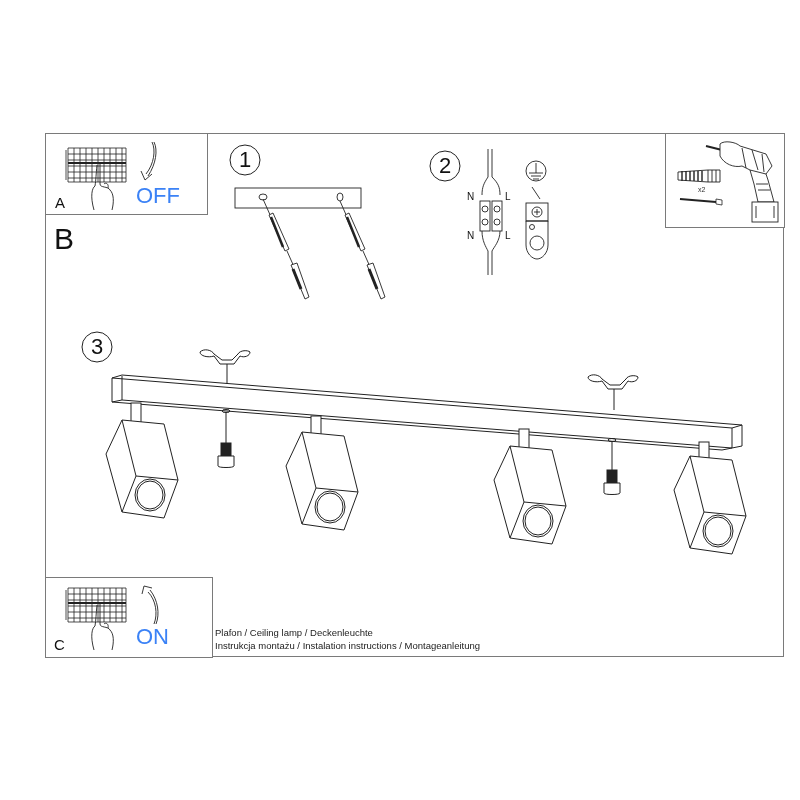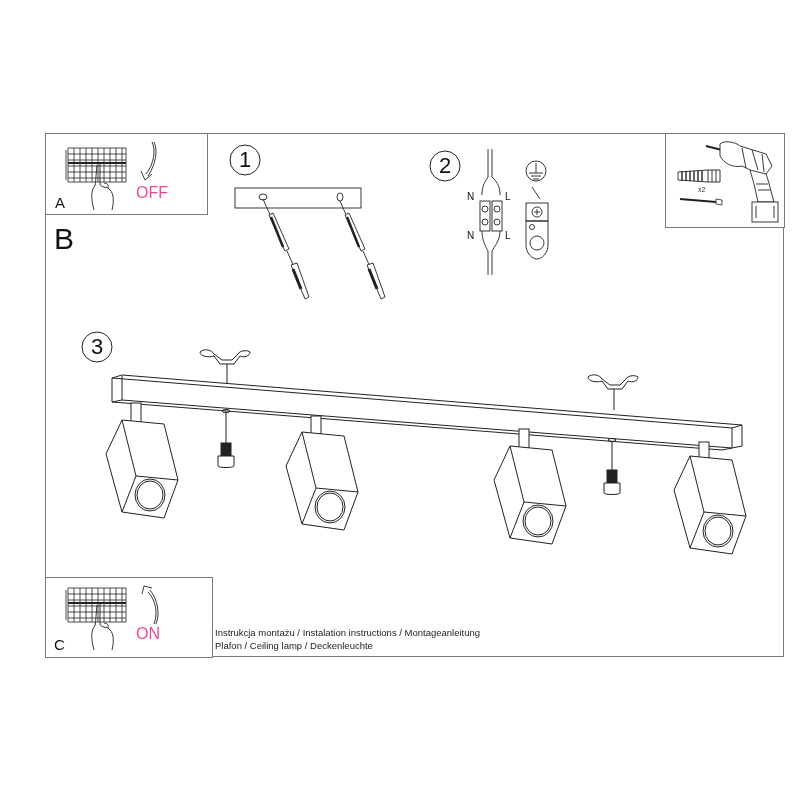--- a/index.html
+++ b/index.html
@@ -7,21 +7,21 @@
          font-family: "Liberation Sans", sans-serif; color: #111; }
   .abs { position: absolute; }
   .frame { position: absolute; left: 45px; top: 133px; width: 739px; height: 524px;
            border: 1.5px solid #7a7a7a; box-sizing: border-box; }
   .box { position: absolute; border: 1.5px solid #7a7a7a; box-sizing: border-box; background: #fff; }
   .box-a { left: 45px; top: 133px; width: 163px; height: 82px; }
   .box-c { left: 45px; top: 577px; width: 168px; height: 81px; }
   .box-tools { left: 665px; top: 133px; width: 120px; height: 95px; }
   .letter { position: absolute; font-size: 15px; line-height: 1; color: #111; }
   .letter-b { position: absolute; left: 54px; top: 224px; font-size: 30px; line-height: 1; }
-  .switch-word { position: absolute; font-size: 16px; line-height: 1; color: #ec4899; }
+  .switch-word { position: absolute; font-size: 22px; line-height: 1; color: #3b82f6; }
   .caption { position: absolute; left: 215px; top: 627px; font-size: 9.5px; line-height: 12.5px; color: #222; }
   .caption div { white-space: nowrap; }
   svg { position: absolute; overflow: visible; }
   .step-num { position: absolute; font-size: 22px; line-height: 1; text-align: center; width: 30px; }
   .wire-label { position: absolute; font-size: 10px; line-height: 1; }
   .x2 { position: absolute; font-size: 7px; line-height: 1; color: #333; }
 </style>
 </head>
 <body>
 
@@ -229,15 +229,15 @@
       <path d="M14 40 C18 30 16 16 8 8"></path>
       <path d="M16 40 C20 30 18 16 10 6"></path>
       <path d="M2 10 L4 2 L12 4"></path>
     </g>
   </svg>
   <span class="switch-word" style="left:90px;top:48px">ON</span>
   <span class="letter" style="left:8px;top:59px">C</span>
 </div>
 
 <div class="caption">
+  <div>Plafon / Ceiling lamp / Deckenleuchte</div>
   <div>Instrukcja montażu / Instalation instructions / Montageanleitung</div>
-  <div>Plafon / Ceiling lamp / Deckenleuchte</div>
 </div>
 
 </body></html>

